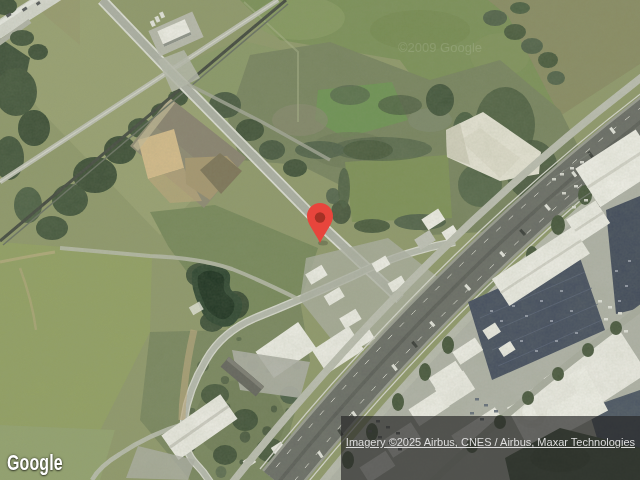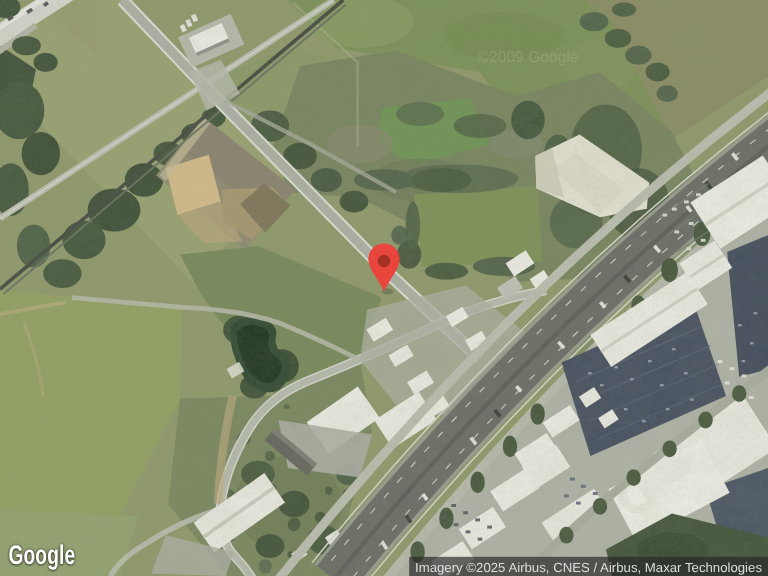--- a/index.html
+++ b/index.html
@@ -2,22 +2,22 @@
 <html><head>
 <meta charset="utf-8">
 <style>
   html,body{margin:0;padding:0;width:640px;height:480px;overflow:hidden;background:#8E986C;
     font-family:"Liberation Sans", sans-serif;}
   #map{position:relative;width:640px;height:480px;}
   svg{display:block}
   #glogo{position:absolute;left:7px;bottom:4px;color:#fff;font-size:22.5px;font-weight:bold;
     letter-spacing:0.2px;text-shadow:0 0 3px rgba(0,0,0,.65),0 1px 2px rgba(0,0,0,.5);
     transform:scaleX(.71);transform-origin:0 100%;}
-  #attr{position:absolute;right:0;bottom:0;height:16px;line-height:20px;
-    background:rgba(38,38,38,.68);color:#dedede;font-size:11px;padding:0 5px;}
+  #attr{position:absolute;right:0;bottom:0;height:32px;line-height:20px;
+    background:rgba(38,38,38,.68);color:#dedede;font-size:11px;padding:16px 5px;text-decoration:underline;}
 </style>
 </head>
 <body>
 <div id="map">
 <svg width="640" height="480" viewBox="0 0 640 480">
 <defs>
   <filter id="nzf" x="0" y="0" width="100%" height="100%">
     <feTurbulence type="fractalNoise" baseFrequency="0.5" numOctaves="2" seed="7" result="n"></feTurbulence>
     <feColorMatrix in="n" type="matrix" values="0 0 0 0 0.28  0 0 0 0 0.31  0 0 0 0 0.22  0 0 0 0.8 0"></feColorMatrix>
     <feComposite operator="in" in2="SourceGraphic"></feComposite>

